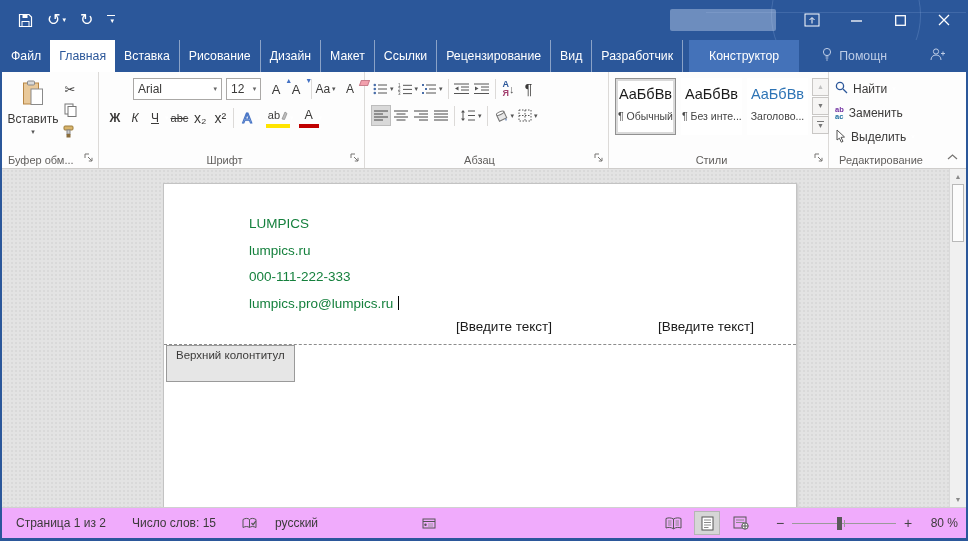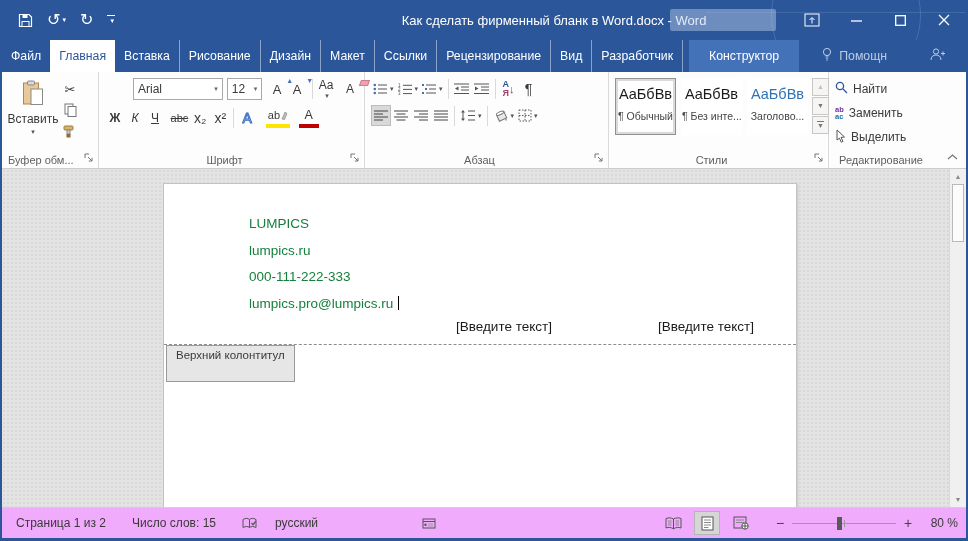--- a/index.html
+++ b/index.html
@@ -58,21 +58,21 @@
   .bold { font-weight:bold; }
   .ital { font-style:italic; }
   .unde { text-decoration:underline; }
   .strk { text-decoration:line-through; font-size:11px; }
   .subsup { font-size:14px; }
   .fx-a { font-size:14px; color:#e9eff9; -webkit-text-stroke:1px #4472c4; text-shadow:0 0 1px #4472c4; }
   .hl-ab { font-size:11px; border-bottom:4px solid #ffe400; line-height:1; padding-bottom:1px; }
   .fc-a { font-size:12.5px; border-bottom:4px solid #c00000; line-height:1; padding-bottom:1px; }
   .grow-a { font-size:13px; position:relative; }
   .grow-a .mark { position:absolute; top:-2px; right:-6px; font-size:7px; color:#4472c4; }
-  .case-btn { font-size:12px;flex-direction:column; }
+  .case-btn { font-size:12px; }
   .clr-wrap { position:relative; font-size:12px; }
   .eraser { position:absolute; right:-9px; top:1px; width:9px; height:6px; background:#f2a0ad; border:1px solid #c97f8d; transform:skewX(-20deg); }
 
   
   .g-par { width:244px; }
   .alft { background:#d9d9d9; border:1px solid #bdbdbd; }
 
   
   .g-sty { width:220px; }
   .cards { display:flex; gap:5px; }
@@ -146,21 +146,20 @@
           <span class="dd">▾</span>
         </span>
       <span class="qbtn">
           <span class="glyph">↻</span>
         </span>
       <span class="qbtn" style="flex-direction:column;gap:1px;">
           <span style="width:8px;border-top:1px solid #fff;"></span>
           <span class="dd">▾</span>
         </span>
     </div>
-    <div class="title-text">Как сделать фирменный бланк в Word.docx - Word</div>
     <div class="tb-right">
       <span class="blurbox"></span>
       <span class="wbtn">
         <svg width="16" height="14" viewBox="0 0 16 14">
             <rect x="1" y="1" width="14" height="12" fill="none" stroke="#fff"></rect>
             <path d="M8 10.5 V5 M5.5 7 L8 4.5 L10.5 7" fill="none" stroke="#fff"></path>
           </svg>
       </span>
       <span class="wbtn">
           <svg width="11" height="11">

